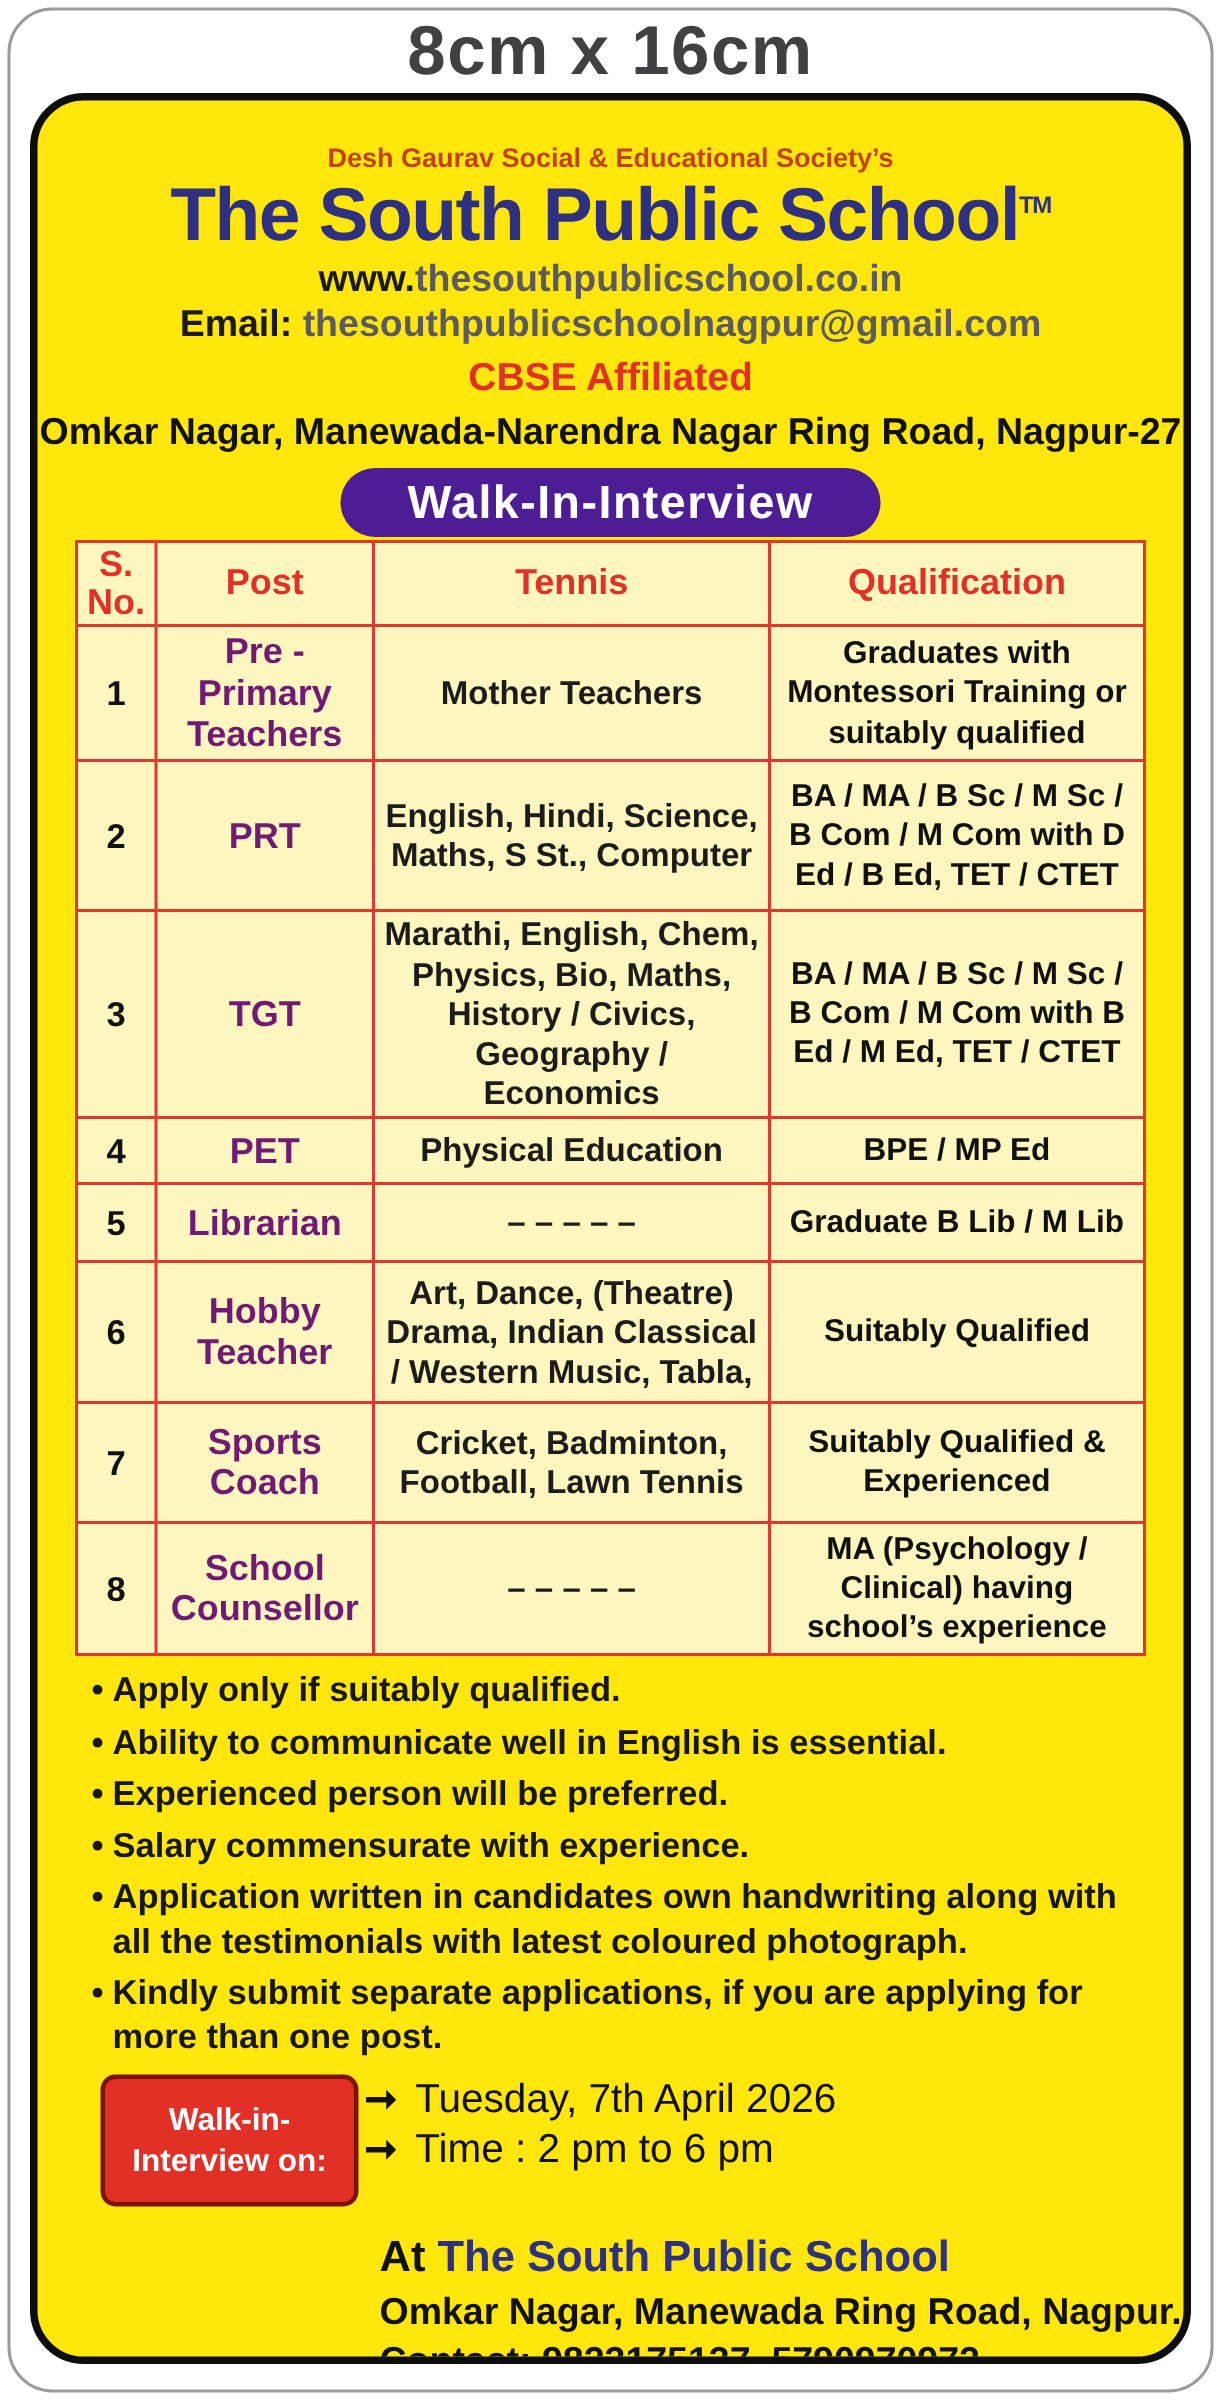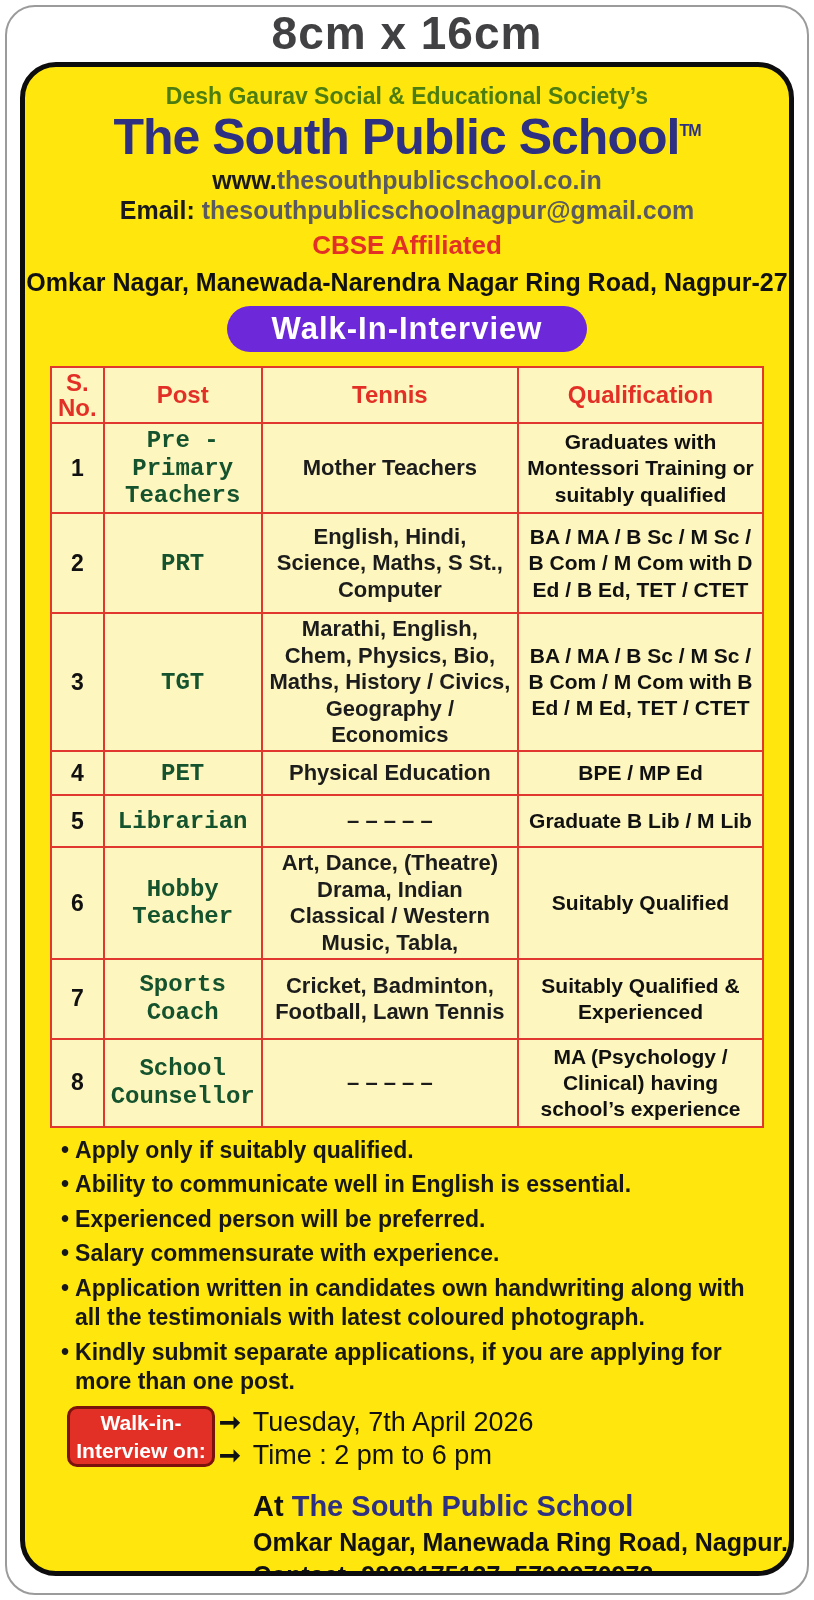--- a/index.html
+++ b/index.html
@@ -31,24 +31,24 @@
     left: 20px; right: 20px;
     top: 62px; height: 1514px;
     background: #FFE70D;
     border: 5px solid #0d0d0d;
     border-radius: 36px;
     overflow: hidden;
     padding-top: 8px;
   }
   .society {
     text-align: center;
-    font-size: 23px;
-    font-weight: 700;
-    color: #4d7c0f;
-    margin-top: 8px;
+    font-size: 18px;
+    font-weight: 700;
+    color: #c2410c;
+    margin-top: 20px;
   }
   .school-name {
     text-align: center;
     font-size: 50px;
     font-weight: 700;
     color: #2E3182;
     letter-spacing: -1px;
     line-height: 1.1;
   }
   .school-name sup {
@@ -76,22 +76,22 @@
   .address {
     text-align: center;
     font-size: 25px;
     font-weight: 700;
     color: #111111;
     margin-top: 7px;
   }
   .pill {
     width: 360px;
     height: 46px;
-    margin: 9px auto 16px auto;
-    background: #6d28d9;
+    margin: 9px auto 4px auto;
+    background: #4c1d95;
     border-radius: 26px;
     color: #ffffff;
     font-size: 31px;
     font-weight: 700;
     letter-spacing: 1px;
     text-align: center;
     line-height: 46px;
     position: relative;
     z-index: 2;
   }
@@ -109,21 +109,21 @@
     vertical-align: middle;
     padding: 2px 6px;
   }
   table.jobs th {
     color: #E33026;
     font-size: 24px;
     font-weight: 700;
   }
   th.sno-head { font-size: 19px; white-space: pre-line; line-height: 1.05; padding: 2px 1px; }
   td.sno { font-size: 23px; font-weight: 700; color: #111; width: 40px; padding: 2px 2px; }
-  td.post { font-size: 24px; font-weight: 700; color: #14532d; line-height: 1.15; font-family: Liberation Mono, monospace; }
+  td.post { font-size: 24px; font-weight: 700; color: #701a75; line-height: 1.15; }
   td.subject { font-size: 22px; font-weight: 700; color: #1c1c1c; line-height: 1.2; }
   td.qual { font-size: 21px; font-weight: 700; color: #111; line-height: 1.25; }
   tr.hrow { height: 45px; }
   tr.r1 { height: 90px; } tr.r2 { height: 100px; } tr.r3 { height: 128px; }
   tr.r4 { height: 44px; }  tr.r5 { height: 52px; }  tr.r6 { height: 94px; }
   tr.r7 { height: 80px; }  tr.r8 { height: 88px; }
   .notes {
     margin: 8px 28px 0 36px;
     list-style: none;
   }
@@ -140,30 +140,30 @@
     font-size: 23px;
     margin-right: 6px;
     line-height: 1.28;
   }
   .walkin-row {
     display: flex;
     align-items: flex-start;
     margin: 10px 0 0 42px;
   }
   .walkin-box {
-    width: 148px;
+    width: 172px;
     background: #E33026;
     border: 3px solid #7c120c;
     border-radius: 10px;
     color: #ffffff;
     text-align: center;
     font-weight: 700;
     font-size: 21px;
     line-height: 1.3;
-    padding: 0 2px;
+    padding: 14px 2px;
   }
   .walkin-lines { margin-left: 2px; }
   .walkin-line {
     display: flex;
     align-items: center;
     height: 33px;
   }
   .walkin-line .arrow {
     font-size: 26px;
     font-weight: 700;

